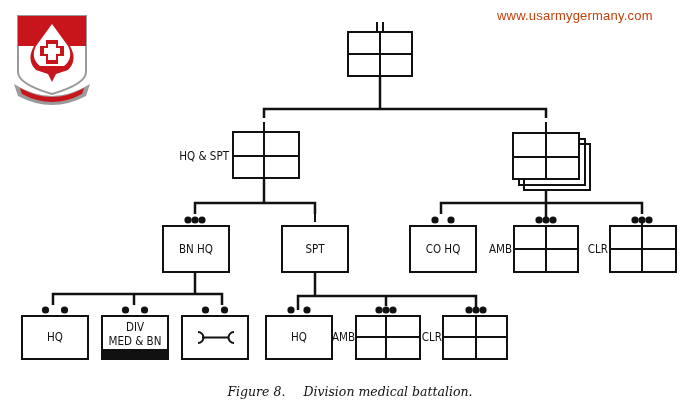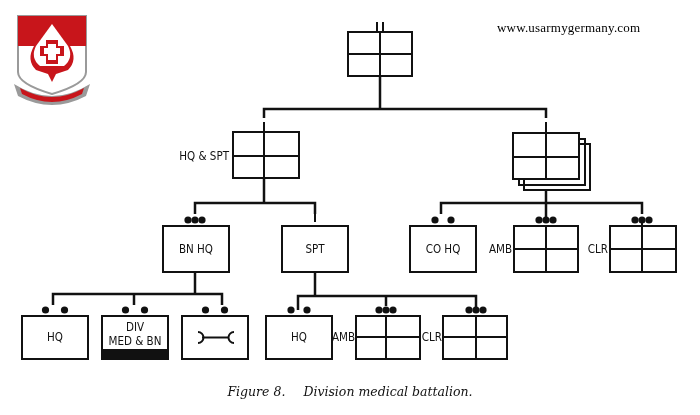--- a/index.html
+++ b/index.html
@@ -1,20 +1,20 @@
 <!DOCTYPE html>
 <html><head>
   <meta charset="utf-8">
   <style>
     html, body { margin: 0; padding: 0; background: #ffffff; }
     body { width: 700px; height: 415px; position: relative; overflow: hidden; }
     #stage { position: absolute; left: 0; top: 0; width: 700px; height: 415px; }
     .watermark {
-      position: absolute; left: 497px; top: 20px;
-      font-family: Liberation Serif, serif; font-size: 13px; color: #000000;
+      position: absolute; left: 497px; top: 8px;
+      font-family: Liberation Sans, sans-serif; font-size: 13px; color: #c2410c;
       letter-spacing: 0.2px;
     }
     .caption {
       position: absolute; left: 0; width: 700px; top: 384px; text-align: center;
       font-family: "DejaVu Serif", serif; font-style: italic; font-size: 12.5px; color: #111;
     }
     .caption .num { margin-right: 14px; }
     svg text.lbl {
       font-family: "DejaVu Sans", sans-serif; font-size: 11.5px; fill: #111;
       font-stretch: condensed;

